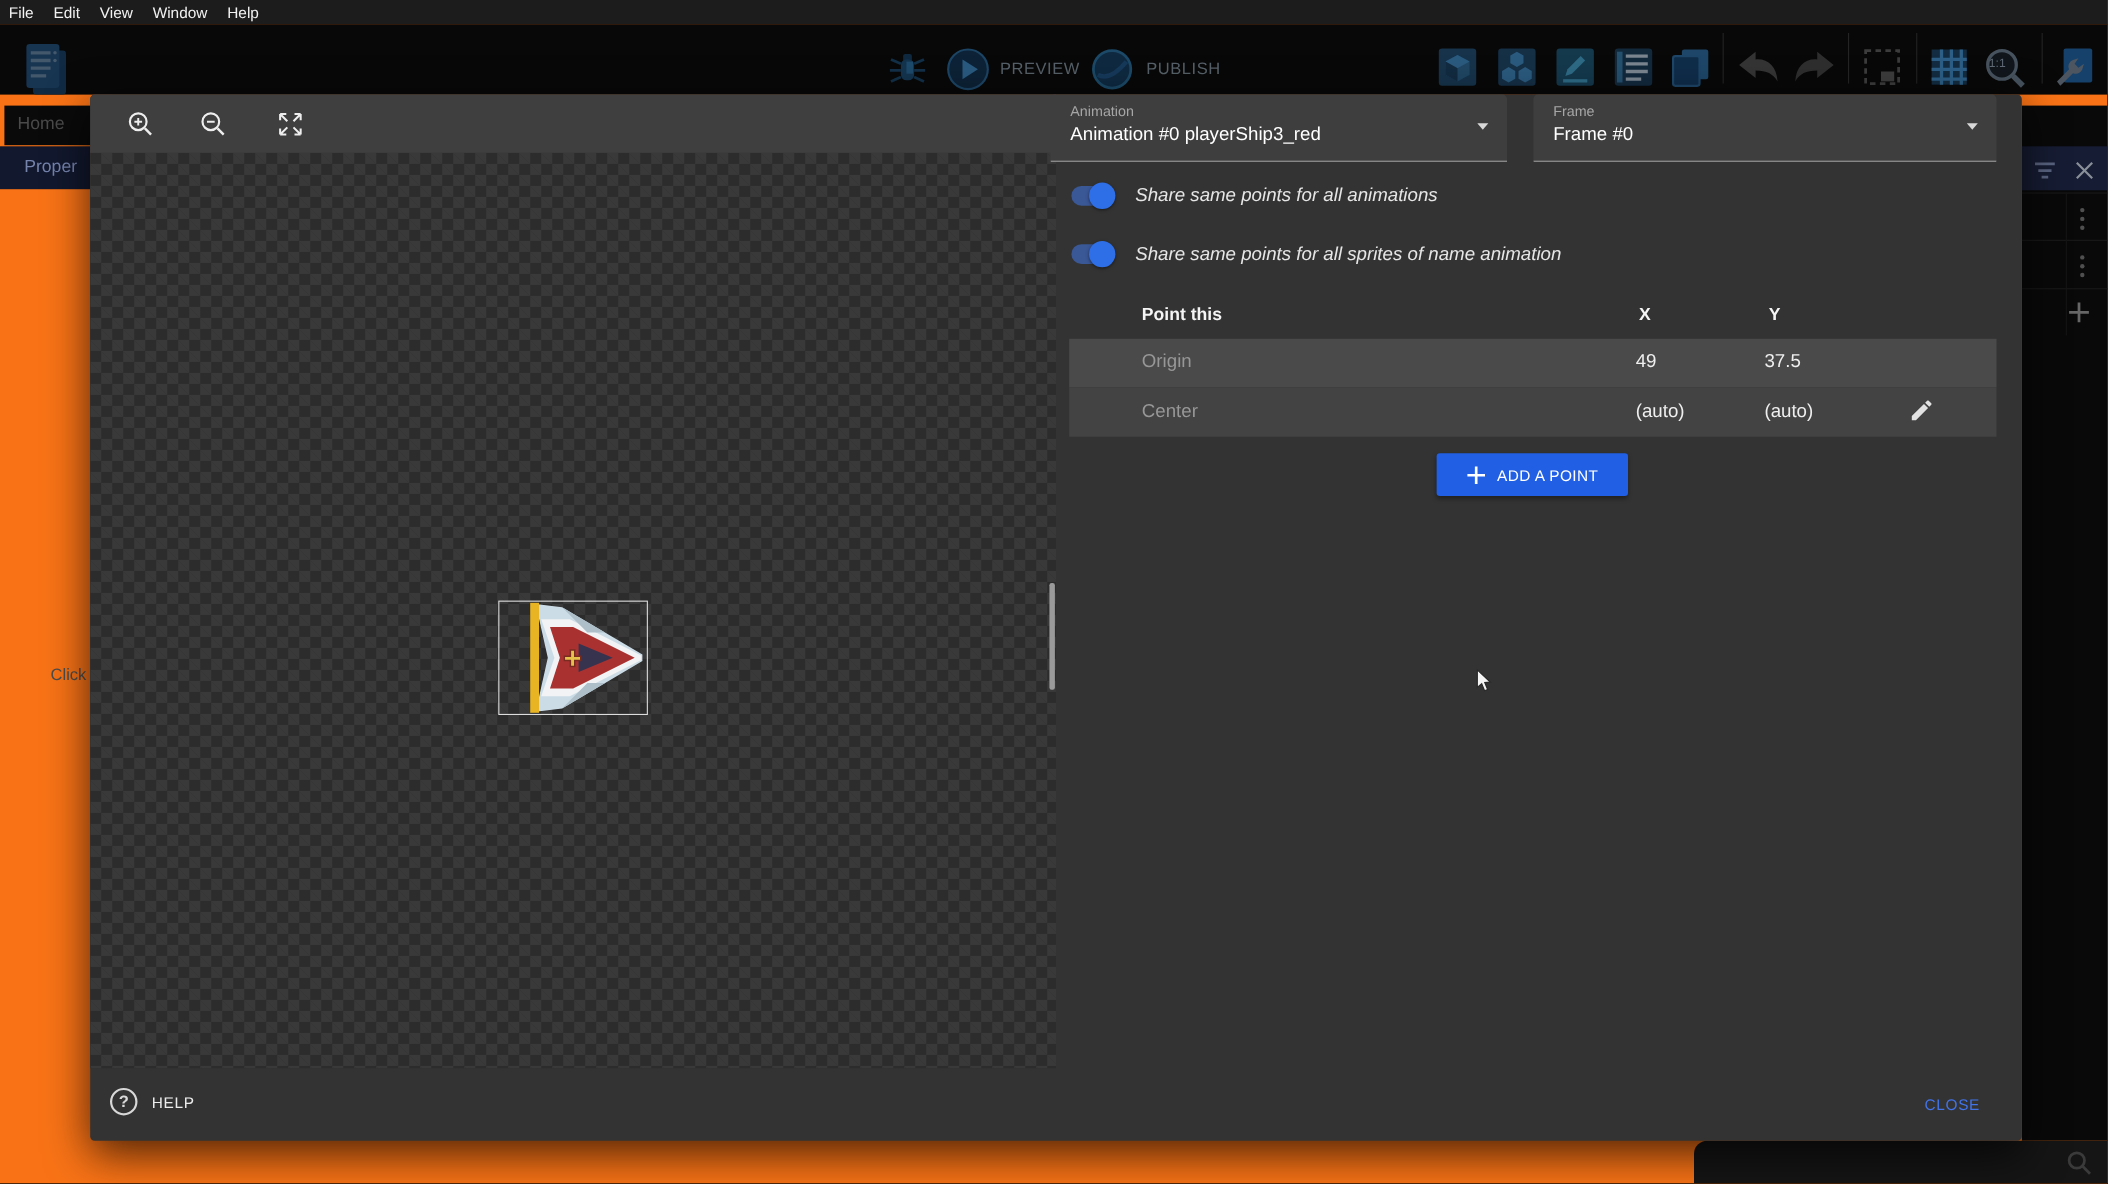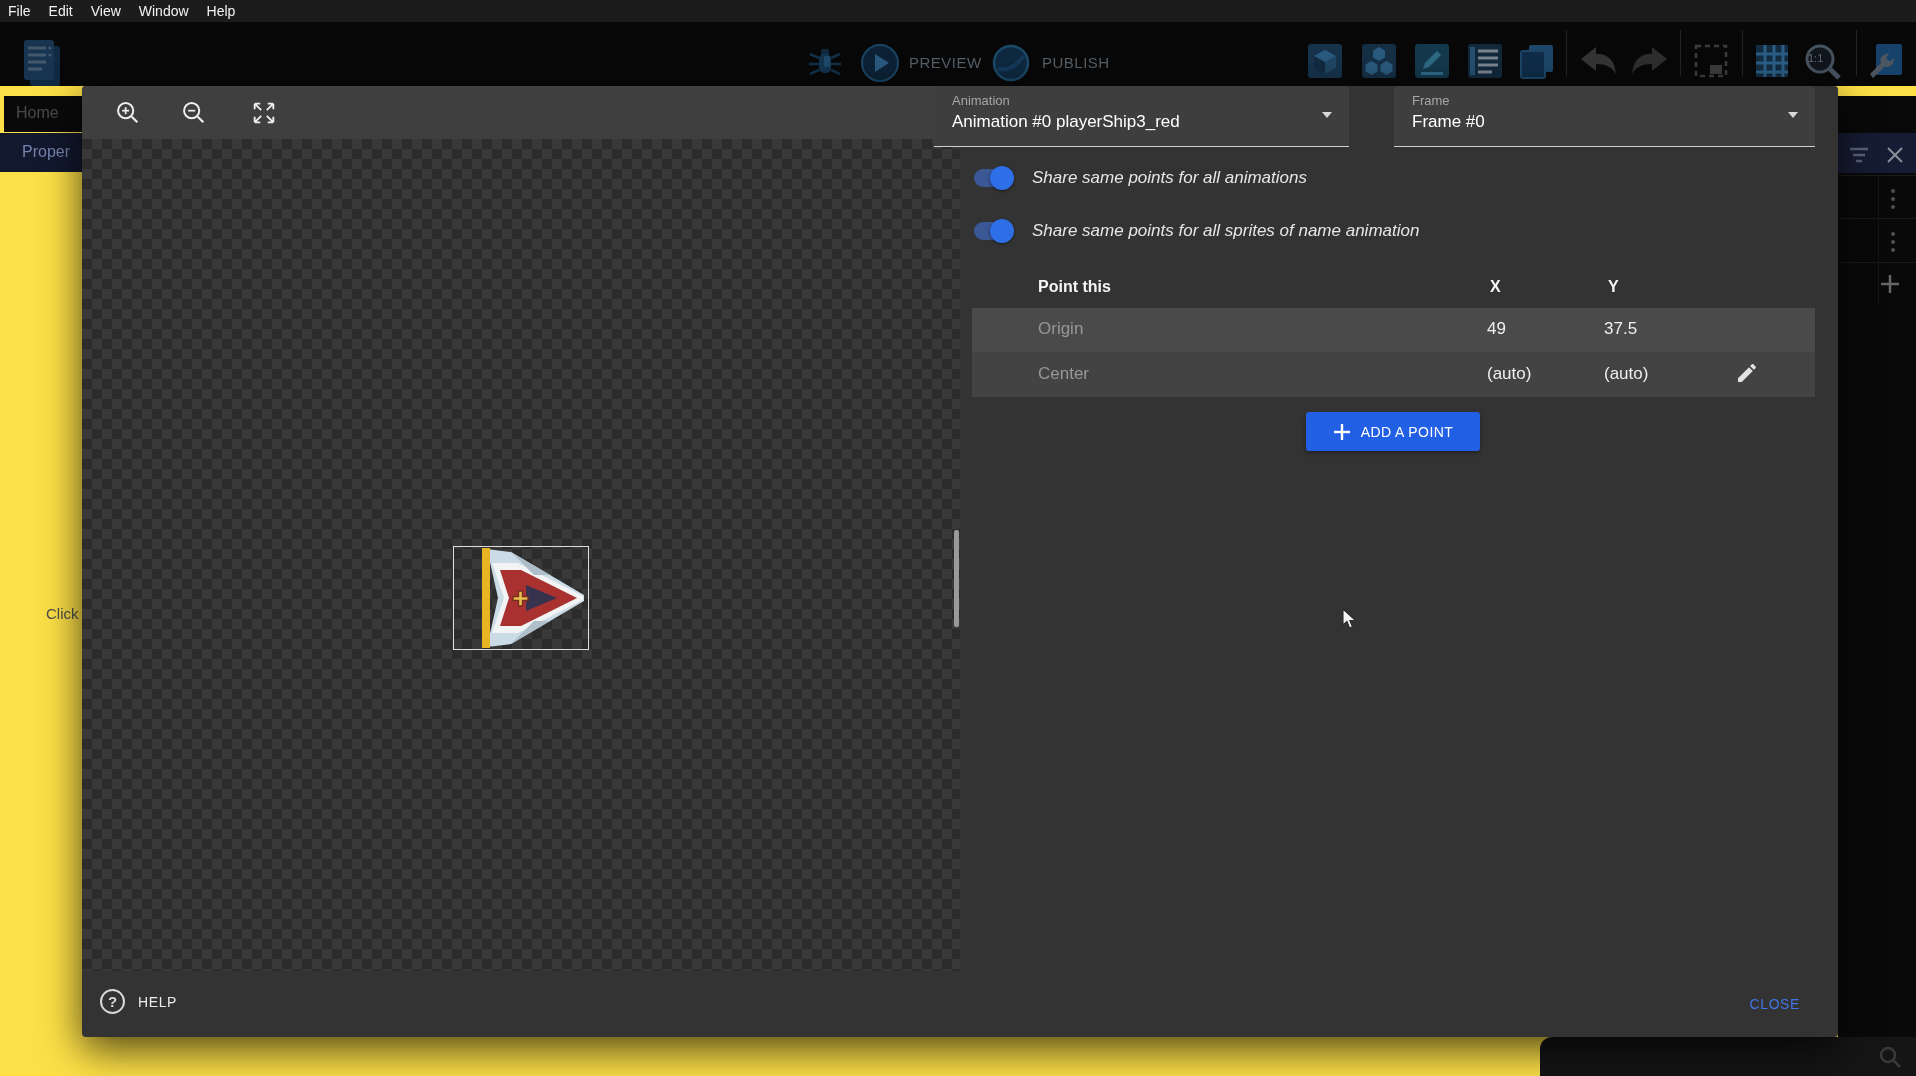--- a/index.html
+++ b/index.html
@@ -1,17 +1,17 @@
 <!DOCTYPE html>
 <html><head>
 <meta charset="utf-8">
 <style>
   html,body{margin:0;padding:0;background:#000;}
   *{box-sizing:border-box;font-family:"Liberation Sans",sans-serif;}
-  .root{position:relative;width:1916px;height:1076px;background:#fde047;overflow:hidden;}
+  .root{position:relative;width:1916px;height:1076px;background:#f97316;overflow:hidden;}
   .abs{position:absolute;}
 
   
   .menubar{left:0;top:0;width:1916px;height:22px;background:#1c1c1c;display:flex;align-items:center;padding-left:8px;gap:18px;}
   .menubar span{color:#f2f2f2;font-size:14px;cursor:default;}
   .app-toolbar{left:0;top:22px;width:1916px;height:64px;background:#080808;}
   .tb-label{color:#566068;font-size:15px;letter-spacing:.5px;}
   .tb-sep{position:absolute;top:8px;width:1px;height:46px;background:#242424;}
   .tab-home{left:4px;top:96px;width:82px;height:36px;color:#4a4a4a;font-size:16px;padding-left:12px;line-height:34px;overflow:hidden;background:#0a0a0a;}
   .tab-props{left:0;top:133px;width:82px;height:39px;background:#12182e;color:#7583ad;font-size:16px;padding-left:22px;line-height:38px;overflow:hidden;white-space:nowrap;}
@@ -326,21 +326,21 @@
         
         <div class="abs" style="left:58px;top:43px;">
           <svg width="17" height="17" viewBox="0 0 17 17">
             <path d="M6.5 1 h4 v5.5 H16 v4 h-5.5 V16 h-4 v-5.5 H1 v-4 h5.5 Z" fill="#e5c04b" stroke="#7a2b20" stroke-width="1.4"></path>
           </svg>
         </div>
       </div>
       <div class="abs vscroll"></div>
     </div>
 
-    <div class="abs select-box" style="left:852px;width:415px;text-align:center;">
+    <div class="abs select-box" style="left:873px;width:415px;text-align:center;">
       <span class="lbl">Animation</span>
       <span class="val">Animation #0 playerShip3_red</span>
       <span class="arrow">
         <svg width="14" height="14" viewBox="0 0 14 14">
             <path d="M2 4 L7 10 L12 4 Z" fill="#d8d8d8"></path>
           </svg>
       </span>
     </div>
     <div class="abs select-box" style="left:1312px;width:421px;">
       <span class="lbl">Frame</span>

